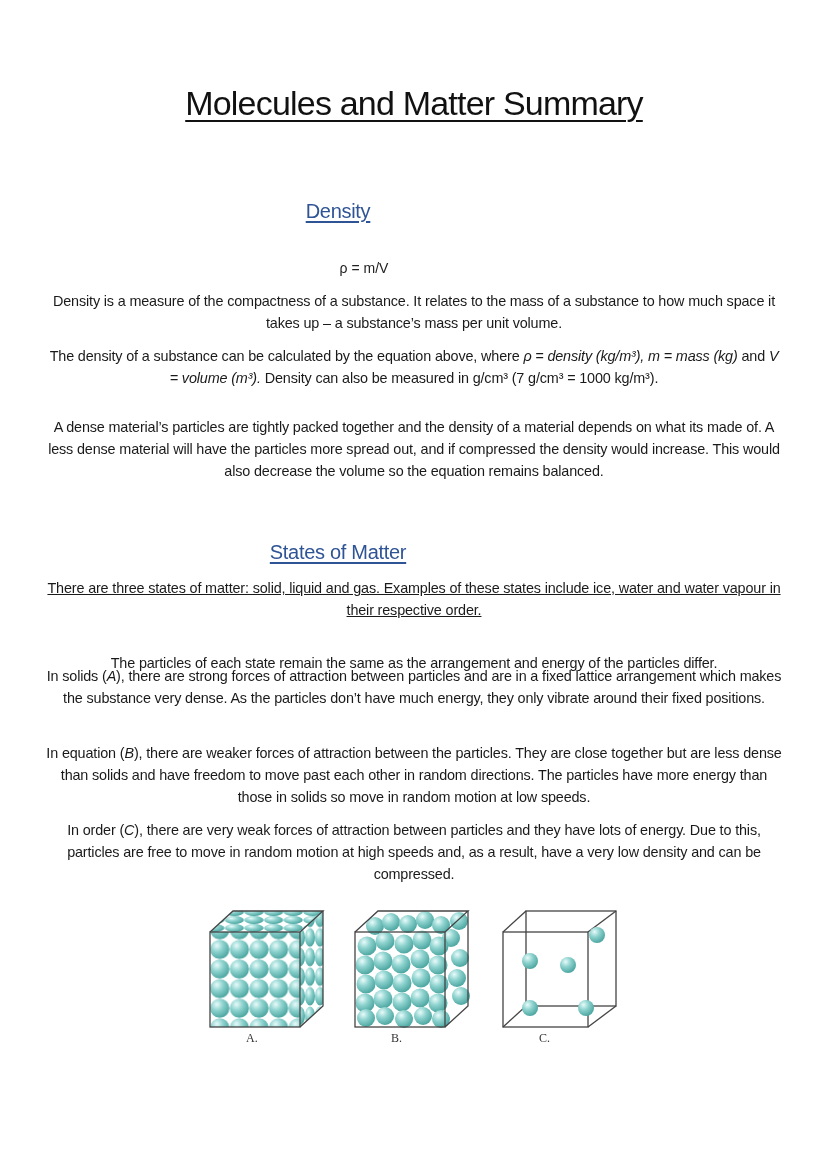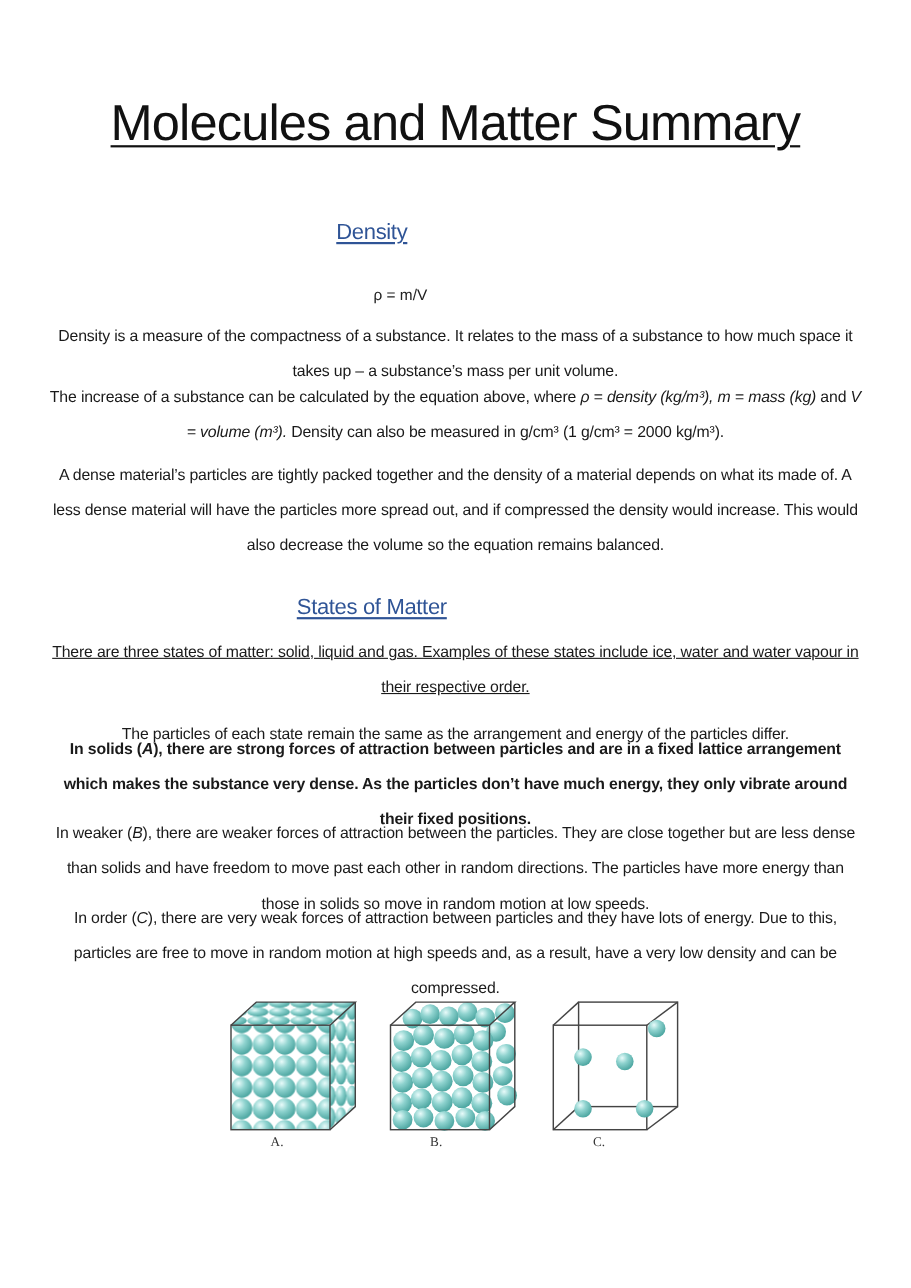--- a/index.html
+++ b/index.html
@@ -2,68 +2,68 @@
 <html><head>
 <meta charset="utf-8">
 <style>
   html, body { margin: 0; padding: 0; background: #ffffff; }
   body {
     width: 828px; height: 1171px; position: relative; overflow: hidden;
     font-family: "Liberation Sans", sans-serif; color: #1a1a1a;
   }
   .title {
     position: absolute; left: 0; width: 828px; top: 84px; text-align: center;
-    font-size: 46px; text-decoration: underline; text-decoration-thickness: 2px;
+    font-size: 34px; text-decoration: underline; text-decoration-thickness: 2px;
     text-underline-offset: 5px; color: #111; letter-spacing: -0.8px;
   }
   .heading {
     position: absolute; left: 0; width: 676px; text-align: center;
     font-size: 20px; color: #2f5496; text-decoration: underline;
     text-underline-offset: 3px; letter-spacing: -0.3px;
   }
   .formula {
     position: absolute; left: 0; width: 728px; text-align: center;
     font-size: 14px; color: #222;
   }
   .para {
     position: absolute; left: 44px; width: 740px; text-align: center;
-    font-size: 14.4px; line-height: 32px; color: #1a1a1a; letter-spacing: -0.15px;
+    font-size: 14.4px; line-height: 22px; color: #1a1a1a; letter-spacing: -0.15px;
   }
   .para i { font-style: italic; }
   .figures { position: absolute; left: 205px; top: 908px; width: 420px; height: 145px; }
   .fig-label {
     position: absolute; font-family: "Liberation Serif", serif; font-size: 12px; color: #333;
   }
 </style>
 </head>
 <body>
 
 <div class="title">Molecules and Matter Summary</div>
 
 <div class="heading" style="top:200px;">Density</div>
 <div class="formula" style="top:260px;">ρ = m/V</div>
 
 <div class="para" style="top:290px;">Density is a measure of the compactness of a substance. It relates to the mass of a substance to how much space it takes up – a substance’s mass per unit volume.</div>
 
 <div class="para" style="top:345px;">
-  <span>The increase of a substance can be calculated by the equation above, where </span><i>ρ = density (kg/m³), m = mass (kg)</i><span> and </span><i>V = volume (m³).</i><span> Density can also be measured in g/cm³ (1 g/cm³ = 2000 kg/m³).</span>
+  <span>The density of a substance can be calculated by the equation above, where </span><i>ρ = density (kg/m³), m = mass (kg)</i><span> and </span><i>V = volume (m³).</i><span> Density can also be measured in g/cm³ (7 g/cm³ = 1000 kg/m³).</span>
 </div>
 
 <div class="para" style="top:400px;margin-top:16px;">A dense material’s particles are tightly packed together and the density of a material depends on what its made of. A less dense material will have the particles more spread out, and if compressed the density would increase. This would also decrease the volume so the equation remains balanced.</div>
 
 <div class="heading" style="top:541px;text-decoration:underline;">States of Matter</div>
 
 <div class="para" style="top:577px;text-decoration:underline;">There are three states of matter: solid, liquid and gas. Examples of these states include ice, water and water vapour in their respective order.</div>
 <div class="para" style="top:652px;">The particles of each state remain the same as the arrangement and energy of the particles differ.</div>
 
-<div class="para" style="top:665px;font-weight:bold;">
+<div class="para" style="top:665px;">
   <span>In solids (</span><i>A</i><span>), there are strong forces of attraction between particles and are in a fixed lattice arrangement which makes the substance very dense. As the particles don’t have much energy, they only vibrate around their fixed positions.</span>
 </div>
 <div class="para" style="top:742px;">
-  <span>In weaker (</span><i>B</i><span>), there are weaker forces of attraction between the particles. They are close together but are less dense than solids and have freedom to move past each other in random directions. The particles have more energy than those in solids so move in random motion at low speeds.</span>
+  <span>In equation (</span><i>B</i><span>), there are weaker forces of attraction between the particles. They are close together but are less dense than solids and have freedom to move past each other in random directions. The particles have more energy than those in solids so move in random motion at low speeds.</span>
 </div>
 <div class="para" style="top:819px;">
   <span>In order (</span><i>C</i><span>), there are very weak forces of attraction between particles and they have lots of energy. Due to this, particles are free to move in random motion at high speeds and, as a result, have a very low density and can be compressed.</span>
 </div>
 
 <div class="figures">
   <svg width="420" height="125" viewBox="0 0 420 125">
     <defs>
       <radialGradient id="ball" cx="35%" cy="30%" r="70%">
         <stop offset="0%" stop-color="#e8fbfa"></stop>

